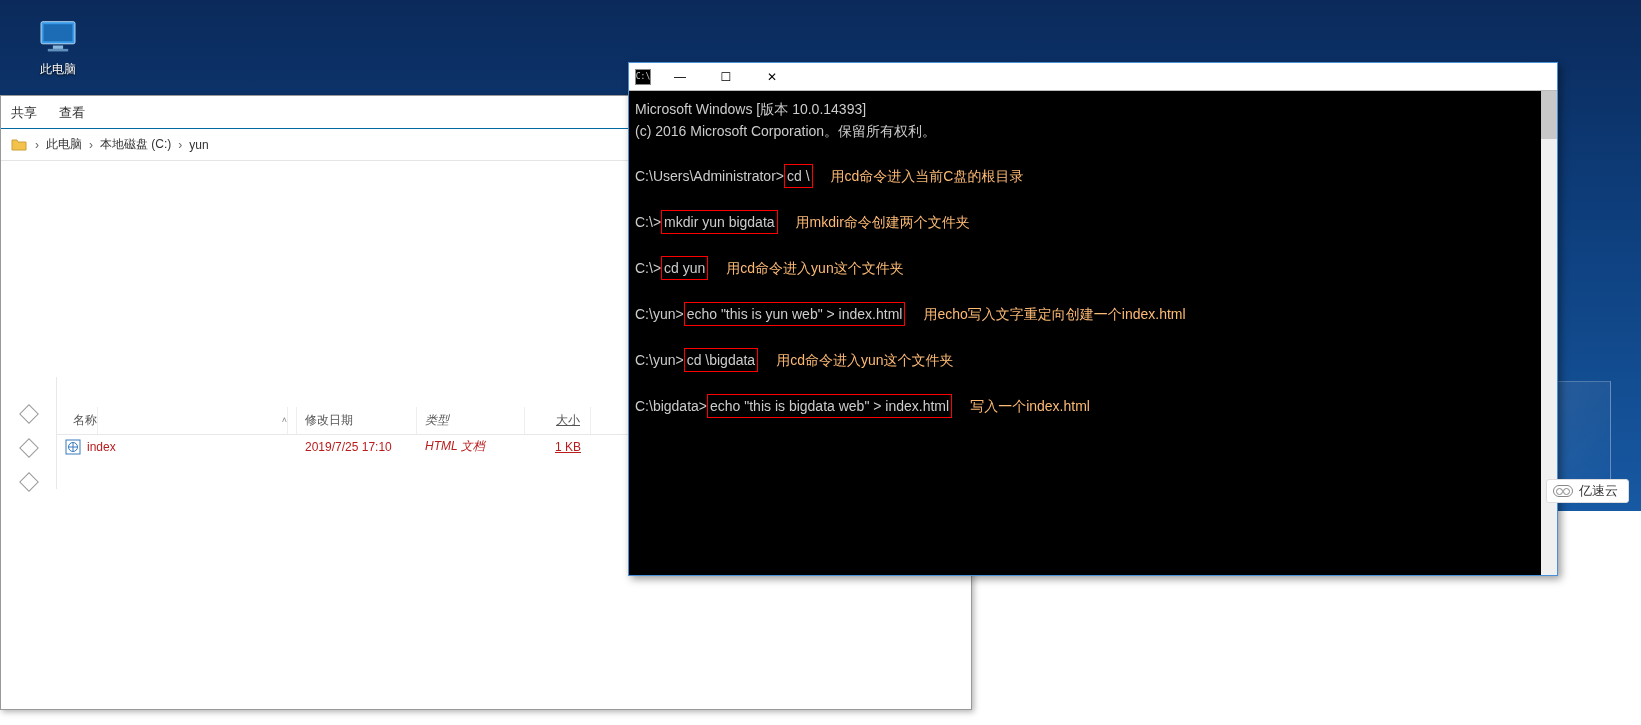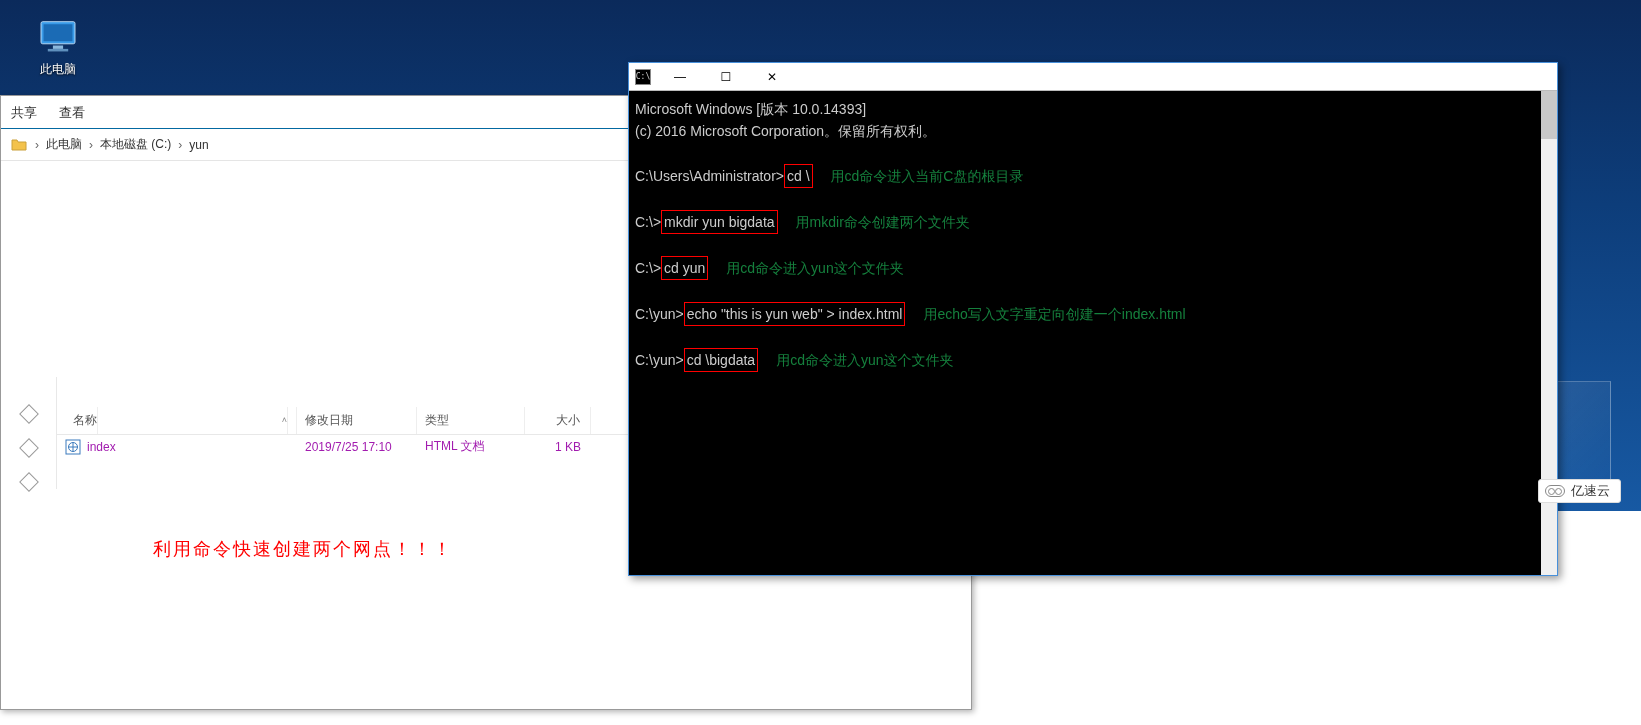--- a/index.html
+++ b/index.html
@@ -34,49 +34,49 @@
 .ex-addr .sep{color:#666;padding:0 4px;}
 .ex-addr .folder-ic{margin:0 4px;width:16px;height:16px;}
 .ex-body{display:flex;height:calc(100% - 70px);align-items:center;}      
 .ex-side{width:56px;border-right:1px solid #e8e8e8;display:flex;flex-direction:column;align-items:center;padding-top:30px;gap:20px;}
 .pin{width:14px;height:14px;border:1px solid #999;transform:rotate(45deg);background:#fff;}
 .ex-content{flex:1;position:relative;}
 .ex-headers{display:flex;height:28px;align-items:center;border-bottom:1px solid #e8e8e8;font-size:12px;color:#555;}
 .ex-headers span{padding-left:8px;border-right:1px solid #eee;height:100%;display:flex;align-items:center;}
 .colA{width:240px;}
 .colB{width:120px;}
-.colC{width:108px;}
-.colD{width:66px;text-align:right;justify-content:flex-end;padding-right:10px;}
+.colC{width:108px;font-style:italic;}
+.colD{width:66px;text-align:right;justify-content:flex-end;padding-right:10px;text-decoration:underline;}
 .sort-ind{font-size:9px;color:#888;margin-left:auto;margin-right:8px;}
-.ex-row{display:flex;height:24px;align-items:center;font-size:12px;color:#a21caf;}
+.ex-row{display:flex;height:24px;align-items:center;font-size:12px;color:#b91c1c;}
 .ex-row .c{padding-left:8px;}
 .ex-row .colA{display:flex;align-items:center;gap:6px;}
 .file-ic{width:16px;height:16px;}
 .red-note{position:absolute;left:96px;top:130px;color:#f00;font-size:18px;letter-spacing:2px;font-weight:500;}
 .ex-status{position:absolute;right:4px;bottom:4px;display:flex;gap:6px;}
 .view-btn{width:22px;height:20px;border:1px solid #b9d6f2;display:flex;align-items:center;justify-content:center;}
 .view-btn svg{width:14px;height:12px;}
 
 
 .cmd{
   position:absolute;left:628px;top:62px;width:930px;height:514px;
   border:1px solid #4890da;background:#000;box-shadow:3px 3px 8px rgba(0,0,0,.4);
 }
 .cmd-title{height:28px;background:#fff;display:flex;align-items:center;font-size:12px;color:#000;border-bottom:1px solid #bbb;}
 .cmd-title .ticon{width:16px;height:16px;margin:0 6px;background:#000;border:1px solid #888;font-family:monospace;color:#ccc;font-size:8px;display:flex;align-items:center;justify-content:center;}
 .cmd-title .ttext{flex:1;}
 .cmd-title .wbtn{width:46px;height:100%;display:flex;align-items:center;justify-content:center;}
 .cmd-body{position:relative;padding:7px 6px;font-family:"NSimSun","SimSun","Consolas",monospace;font-size:14px;line-height:22px;color:#ccc; height:calc(100% - 28px);}      
 .cmd-body .row{display:flex;align-items:baseline;white-space:pre;}
 .boxed{border:1px solid #f00;padding:0 2px;}
-.annot{color:#15803d;font-family:"Microsoft YaHei",sans-serif;font-size:14px;margin-left:18px;}
+.annot{color:#fdba74;font-family:"Microsoft YaHei",sans-serif;font-size:14px;margin-left:18px;}
 .scrollbar{position:absolute;top:0;right:0;width:16px;height:100%;background:#f0f0f0;}
 .scroll-thumb{position:absolute;top:0;right:0;width:16px;height:48px;background:#c8c8c8;}
 
-.wm{position:absolute;right:20px;bottom:8px;background:#fff;border:1px solid #ddd;border-radius:3px;padding:2px 10px 2px 6px;font-size:13px;color:#333;display:flex;align-items:center;gap:6px;}
+.wm{position:absolute;right:12px;bottom:8px;background:#fff;border:1px solid #ddd;border-radius:3px;padding:2px 10px 2px 6px;font-size:13px;color:#333;display:flex;align-items:center;gap:6px;}
 .wm .ico{width:20px;height:12px;border:1px solid #888;border-radius:8px;position:relative;}
 .wm .ico::before,.wm .ico::after{content:'';position:absolute;width:5px;height:5px;border:1px solid #888;border-radius:50%;}
 .wm .ico::before{left:2px;top:2px}.wm .ico::after{right:2px;top:2px}
 </style>
 </head>
 <body>
 
 <div class="desktop">
   <div class="light-ray">
     <div class="ray1"></div>
@@ -132,21 +132,20 @@
               <rect x="1" y="1" width="14" height="14" fill="#fff" stroke="#3a7abd"></rect>
               <circle cx="8" cy="8" r="4.5" fill="none" stroke="#3a7abd"></circle>
               <path d="M3.5 8h9M8 3.5v9" stroke="#3a7abd"></path>
             </svg>
             <span>index</span>
           </span>
           <span class="c colB">2019/7/25 17:10</span>
           <span class="c colC">HTML 文档</span>
           <span class="c colD">1 KB</span>
         </div>
-        <div class="red-note">利用命令快速创建两个网点！！！</div>
         <div class="ex-status">
           <div class="view-btn">
               <svg viewBox="0 0 14 12">
                 <path d="M0 1h14M0 4h14M0 7h14M0 10h14" stroke="#4a7fb0"></path>
               </svg>
             </div>
           <div class="view-btn">
               <svg viewBox="0 0 14 12">
                 <rect x="0" y="0" width="6" height="5" fill="none" stroke="#4a7fb0"></rect>
                 <rect x="8" y="0" width="6" height="5" fill="none" stroke="#4a7fb0"></rect>
@@ -177,20 +176,21 @@
           <div class="row"><span>C:\Users\Administrator&gt;</span><span class="boxed">cd \</span><span class="annot">用cd命令进入当前C盘的根目录</span></div>
           <div class="row">&nbsp;</div>
           <div class="row"><span>C:\&gt;</span><span class="boxed">mkdir yun bigdata</span><span class="annot">用mkdir命令创建两个文件夹</span></div>
           <div class="row">&nbsp;</div>
           <div class="row"><span>C:\&gt;</span><span class="boxed">cd yun</span><span class="annot">用cd命令进入yun这个文件夹</span></div>
           <div class="row">&nbsp;</div>
           <div class="row"><span>C:\yun&gt;</span><span class="boxed">echo "this is yun web" &gt; index.html</span><span class="annot">用echo写入文字重定向创建一个index.html</span></div>
           <div class="row">&nbsp;</div>
           <div class="row"><span>C:\yun&gt;</span><span class="boxed">cd \bigdata</span><span class="annot">用cd命令进入yun这个文件夹</span></div>
           <div class="row">&nbsp;</div>
+          <div class="row"><span>C:\bigdata&gt;</span><span class="boxed">echo "this is bigdata web" &gt; index.html</span><span class="annot">写入一个index.html</span></div>
           <div class="row">&nbsp;</div>
         </div>
       <div class="row">&nbsp;</div>
     </div>
   </div>
 
   <div class="wm">
     <span class="ico"></span>
     <span>亿速云</span>
   </div>

